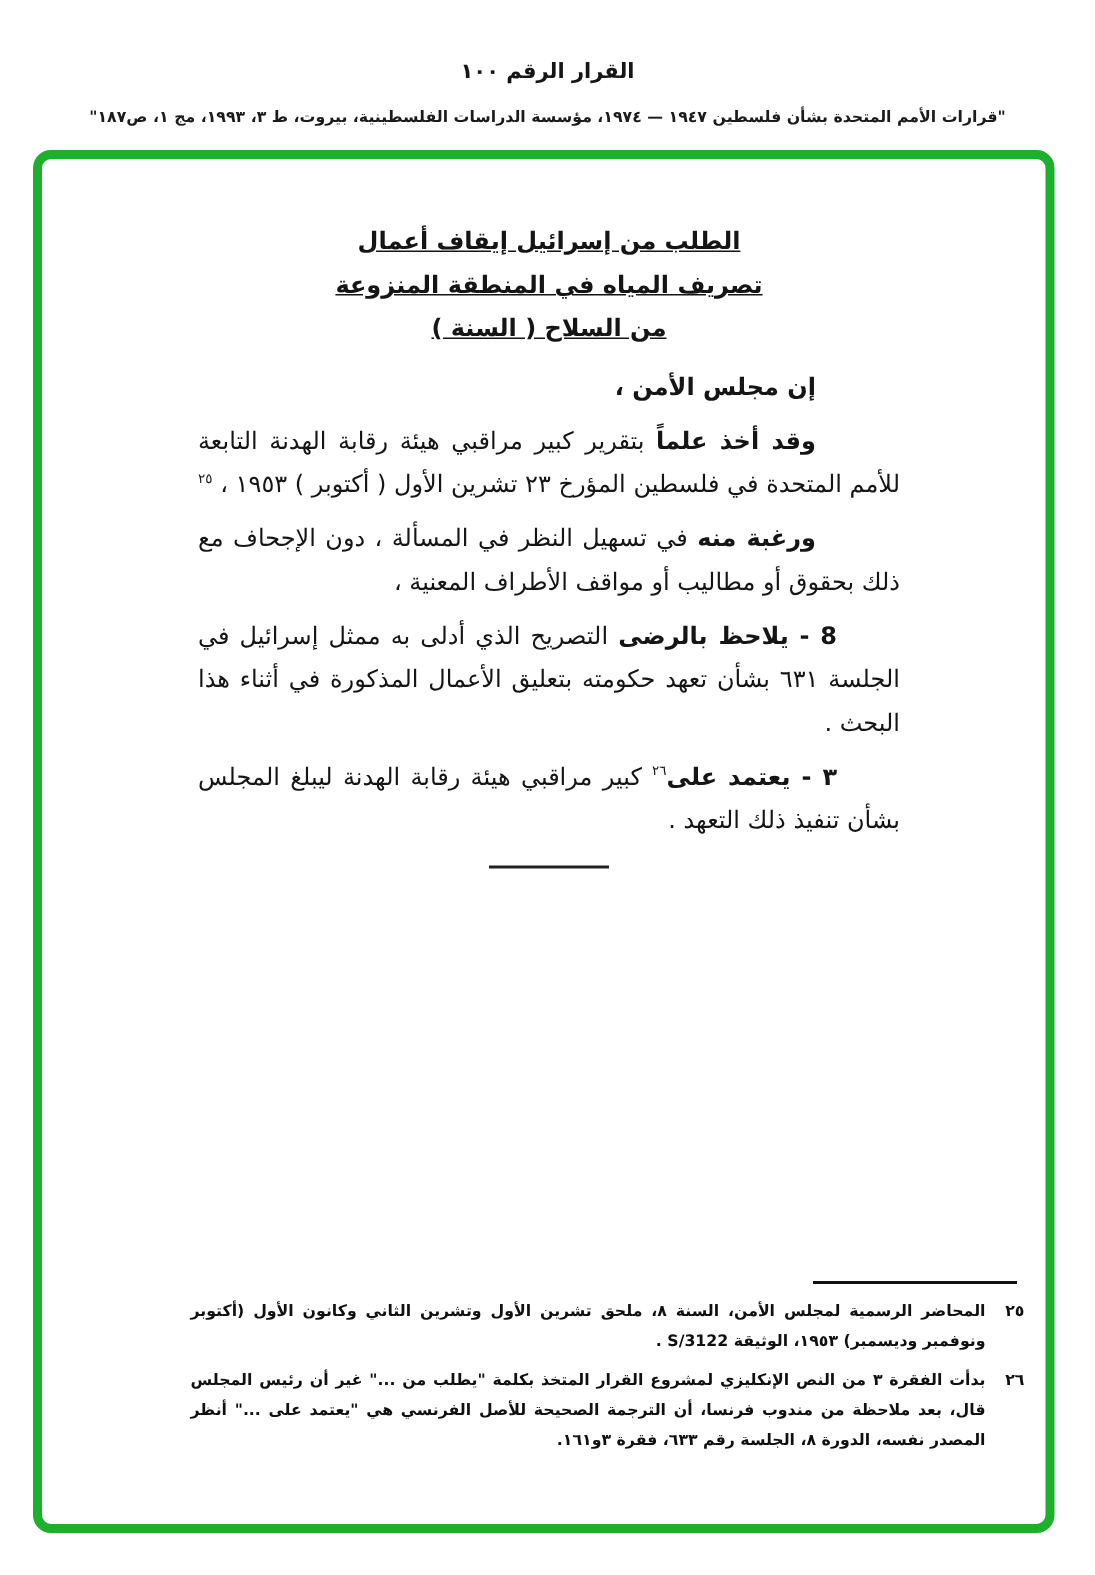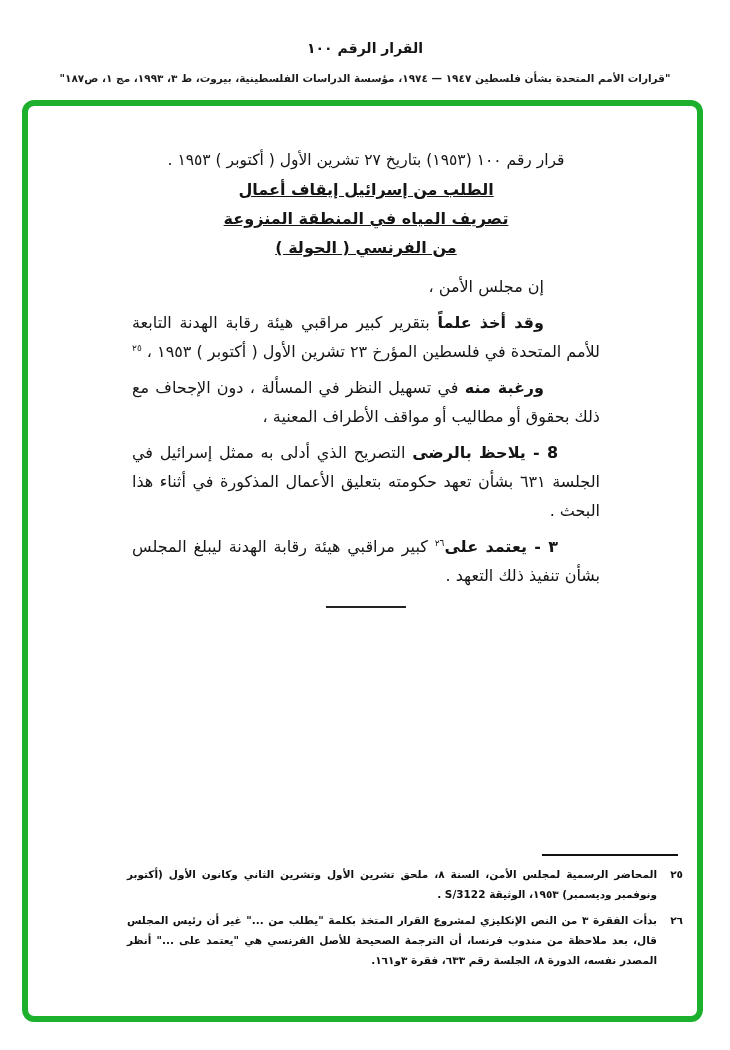--- a/index.html
+++ b/index.html
@@ -23,21 +23,21 @@
   }
   .doc-column{
     position:absolute;top:40px;right:97px;width:468px;
     font-size:16px;line-height:29px;text-align:justify;
   }
   .title-line{display:block;text-align:center;line-height:29px;}
   .title-line.l0{font-weight:normal;font-size:15.5px;}
   .title-line.l1,.title-line.l2,.title-line.l3{font-weight:bold;text-decoration:underline;}
   .para{margin:0;text-indent:56px;}
   .para + .para{margin-top:7px;}
-  .opening{font-weight:normal;text-indent:56px;margin-top:10px;}
+  .opening{font-weight:bold;text-indent:56px;margin-top:10px;}
   .lead{font-weight:bold;}
   .op{text-indent:42px;}
   sup.fn-ref{font-size:9px;line-height:0;vertical-align:super;font-weight:normal;}
   .adoption{
     margin-top:14px;margin-right:208px;width:228px;
     font-size:14px;line-height:31px;color:#555;text-align:justify;
   }
   .end-divider{
     width:80px;border:0;border-top:2px solid #222;margin:16px auto 0 auto;
   }
@@ -57,24 +57,23 @@
 </style>
 </head>
 <body>
 
 <div class="page-header-title">القرار الرقم ١٠٠</div>
 <div class="source-line">"قرارات الأمم المتحدة بشأن فلسطين ١٩٤٧ — ١٩٧٤، مؤسسة الدراسات الفلسطينية، بيروت، ط ٣، ١٩٩٣، مج ١، ص١٨٧"</div>
 
 <div class="green-box" style="border-color: rgb(28, 176, 44);">
   <div class="doc-column">
 
-    <span class="title-line l0">قرار رقم ١٠٠ (١٩٥٣) بتاريخ ٢٧ تشرين الأول ( أكتوبر ) ١٩٥٣ .</span>
     <span class="title-line l1">الطلب من إسرائيل إيقاف أعمال</span>
     <span class="title-line l2">تصريف المياه في المنطقة المنزوعة</span>
-    <span class="title-line l3">من الفرنسي ( الحولة )</span>
+    <span class="title-line l3">من السلاح ( السنة )</span>
 
     <p class="para opening">إن مجلس الأمن ،</p>
 
     <p class="para"><span class="lead">وقد أخذ علماً</span><span> بتقرير كبير مراقبي هيئة رقابة الهدنة التابعة للأمم المتحدة في فلسطين المؤرخ ٢٣ تشرين الأول ( أكتوبر ) ١٩٥٣ ، </span><sup class="fn-ref">٢٥</sup></p>
 
     <p class="para"><span class="lead">ورغبة منه</span><span> في تسهيل النظر في المسألة ، دون الإجحاف مع ذلك بحقوق أو مطاليب أو مواقف الأطراف المعنية ،</span></p>
 
 
     <p class="para op"><span class="lead">8 - يلاحظ بالرضى</span><span> التصريح الذي أدلى به ممثل إسرائيل في الجلسة ٦٣١ بشأن تعهد حكومته بتعليق الأعمال المذكورة في أثناء هذا البحث .</span></p>
 

